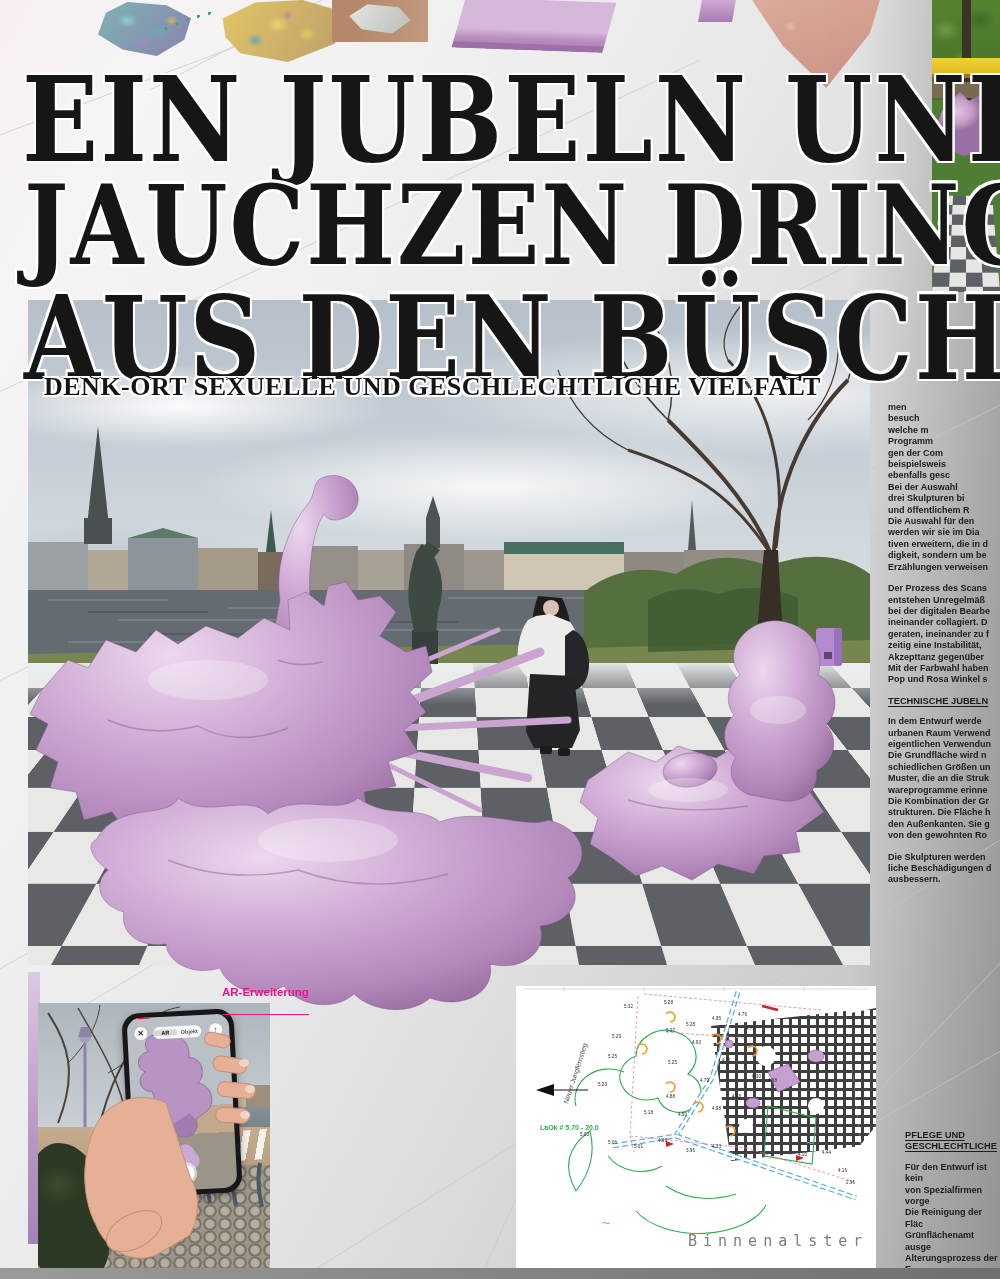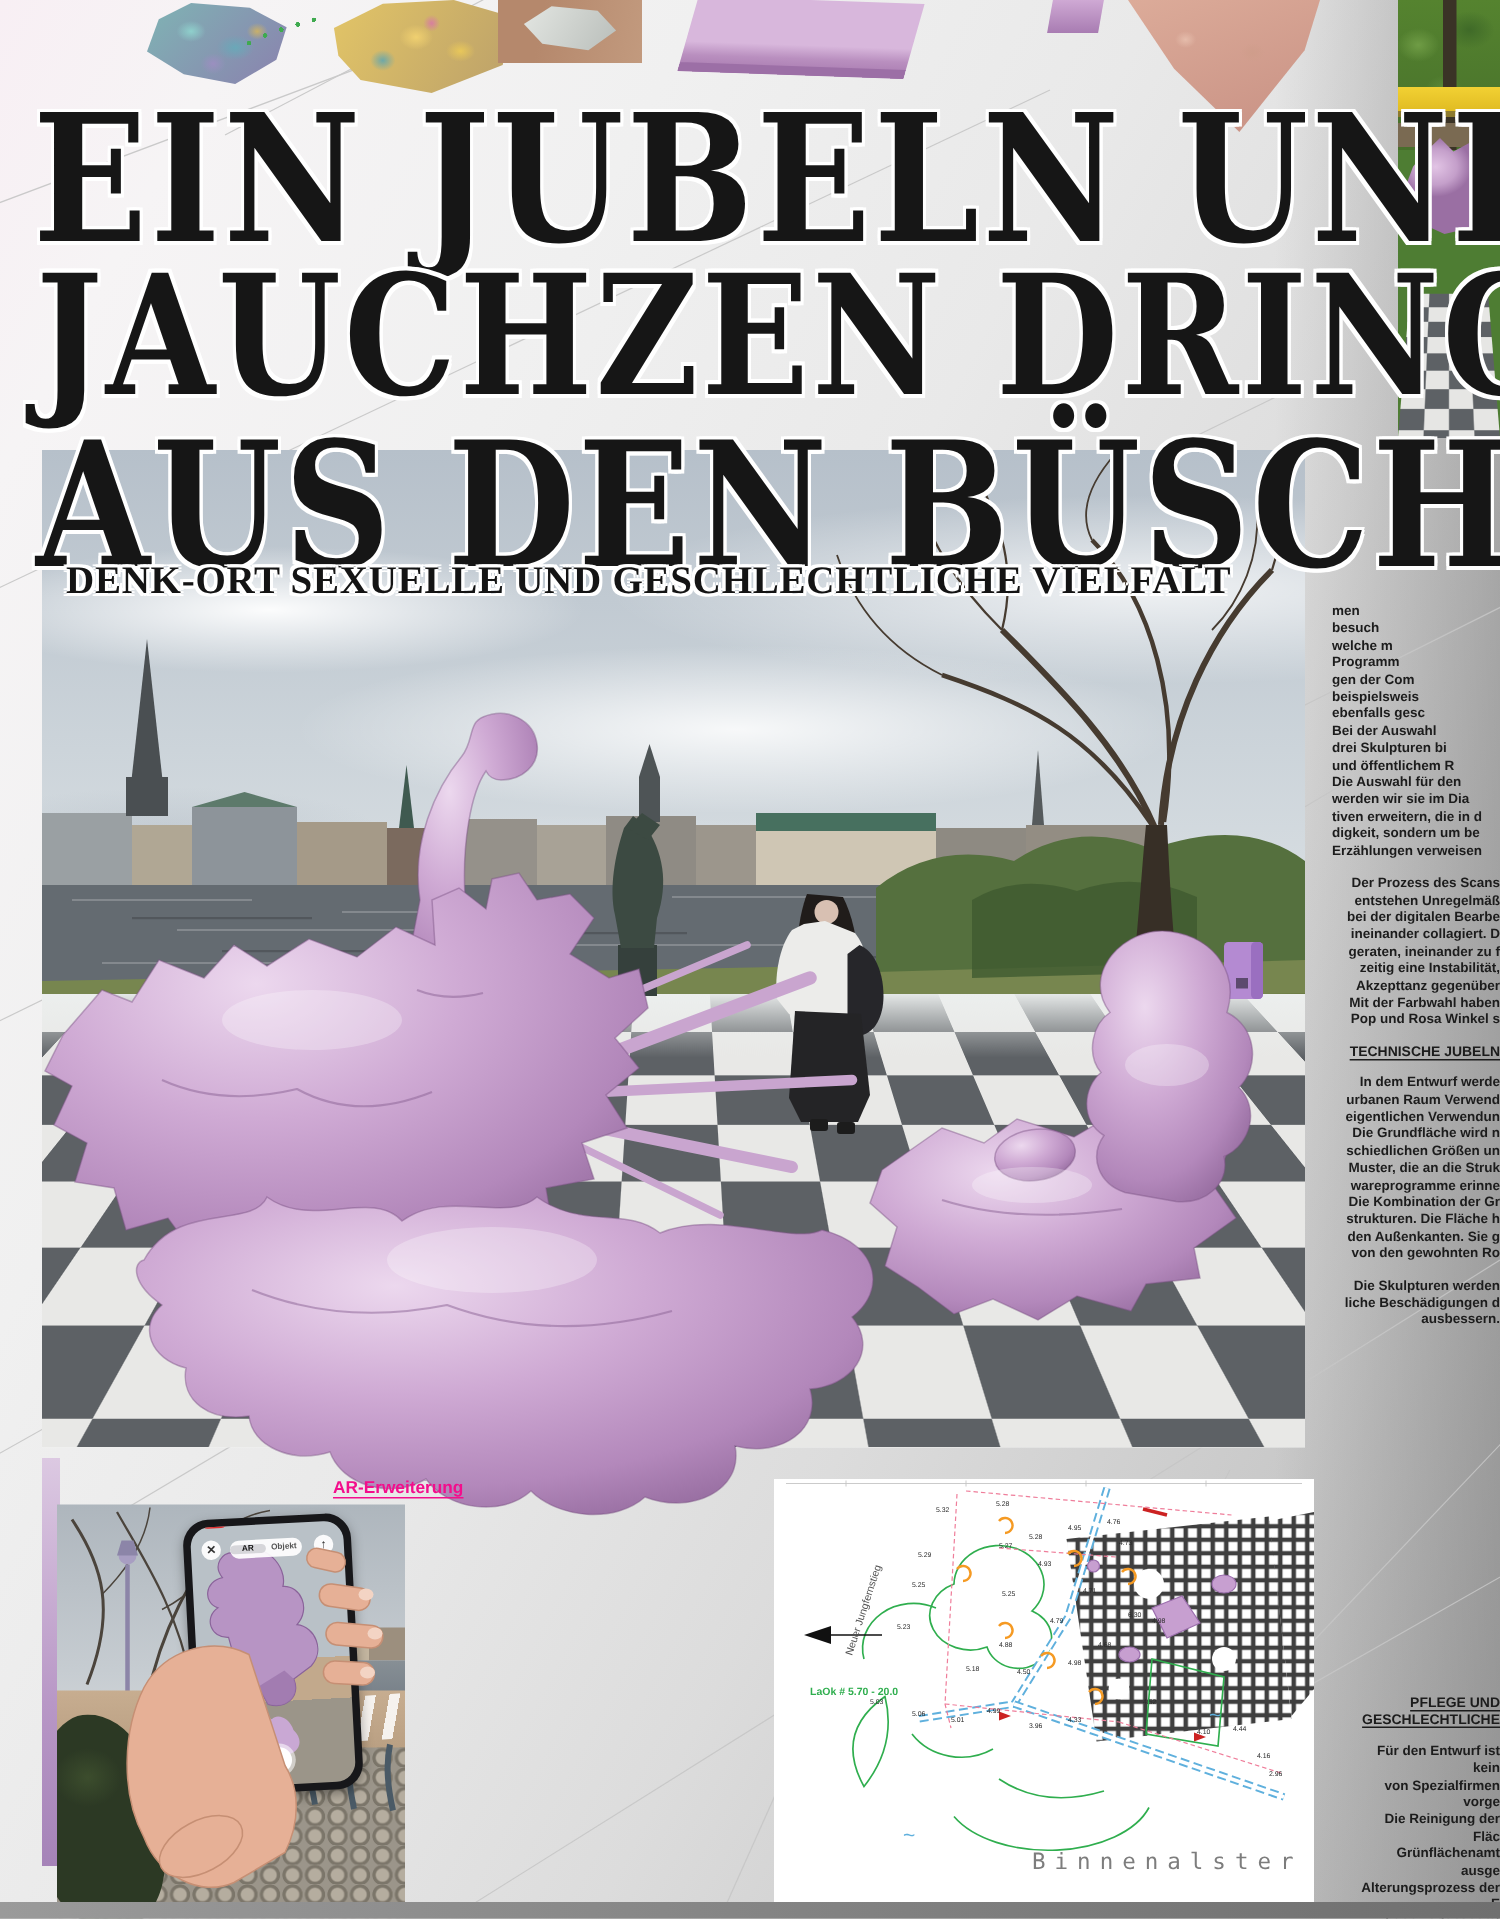--- a/index.html
+++ b/index.html
@@ -73,32 +73,32 @@
 
   
   .sculpt-overlay{position:absolute;left:28px;top:300px;width:852px;height:730px;z-index:4;overflow:visible;pointer-events:none;}
 
   
   .rc{position:absolute;z-index:3;color:#1c1c1c;font-weight:bold;font-size:9px;line-height:11.4px;}
   .rc-upper{left:888px;top:402px;width:112px;}
   .rc-lower{left:905px;top:1130px;width:95px;}
   .rc-p{white-space:pre-line;margin:0 0 10px 0;}
   .al-r{text-align:left;}
-  .al-l{text-align:right;}
+  .al-l{text-align:left;}
   .rc-h{white-space:pre-line;margin:0 0 9px 0;text-decoration:underline;text-underline-offset:2px;font-size:9.3px;}
 
   
   .site-plan{position:absolute;left:516px;top:986px;width:360px;height:292px;background:#fff;z-index:2;}
   .site-plan svg{display:block;width:100%;height:100%;}
   .spot-label{font-family:"Liberation Sans",sans-serif;font-size:4.6px;fill:#2b2b2b;}
 
   
   .ar-photo{position:absolute;left:38px;top:1003px;width:232px;height:276px;overflow:hidden;z-index:2;
     background:linear-gradient(#aeb6bd,#c6ccd1 40%,#d4d8da 58%);}
-  .ar-label{position:absolute;left:222px;top:986px;z-index:6;color:#f30e8c;font-size:11.5px;font-weight:bold;border-bottom:1.5px solid #f30e8c;padding-bottom:0;}
+  .ar-label{position:absolute;left:222px;top:986px;z-index:6;color:#f30e8c;font-size:11.5px;font-weight:bold;border-bottom:1.5px solid #f30e8c;padding-bottom:16px;}
   .purple-sliver{position:absolute;left:28px;top:972px;width:12px;height:272px;z-index:2;
     background:linear-gradient(#dcc9e2,#b897c6 60%,#a583b8);}
   .ar-buildings{position:absolute;left:108px;top:82px;width:124px;height:22px;
     background:linear-gradient(90deg,#c7b9a4 0 28px,#b2675f 28px 52px,#8fa08f 52px 74px,#c4b6a0 74px 100px,#9c8f7e 100px 124px);box-shadow:0 2px 0 #7d8489;}
   .ar-water{position:absolute;left:100px;top:104px;width:132px;height:22px;background:linear-gradient(#878f95,#79828a);}
   .ar-shore{position:absolute;left:0;top:124px;width:232px;height:44px;background:linear-gradient(#c7ad90,#b89e81);}
   .ar-stripes{position:absolute;left:108px;top:130px;width:124px;height:30px;
     background:repeating-linear-gradient(100deg,rgba(255,255,255,.85) 0 7px,transparent 7px 16px);transform:skewY(-4deg);}
   .ar-cobbles{position:absolute;left:0;top:162px;width:232px;height:114px;background:#9b958a;}
   .ar-cobbles::after{content:"";position:absolute;inset:0;

